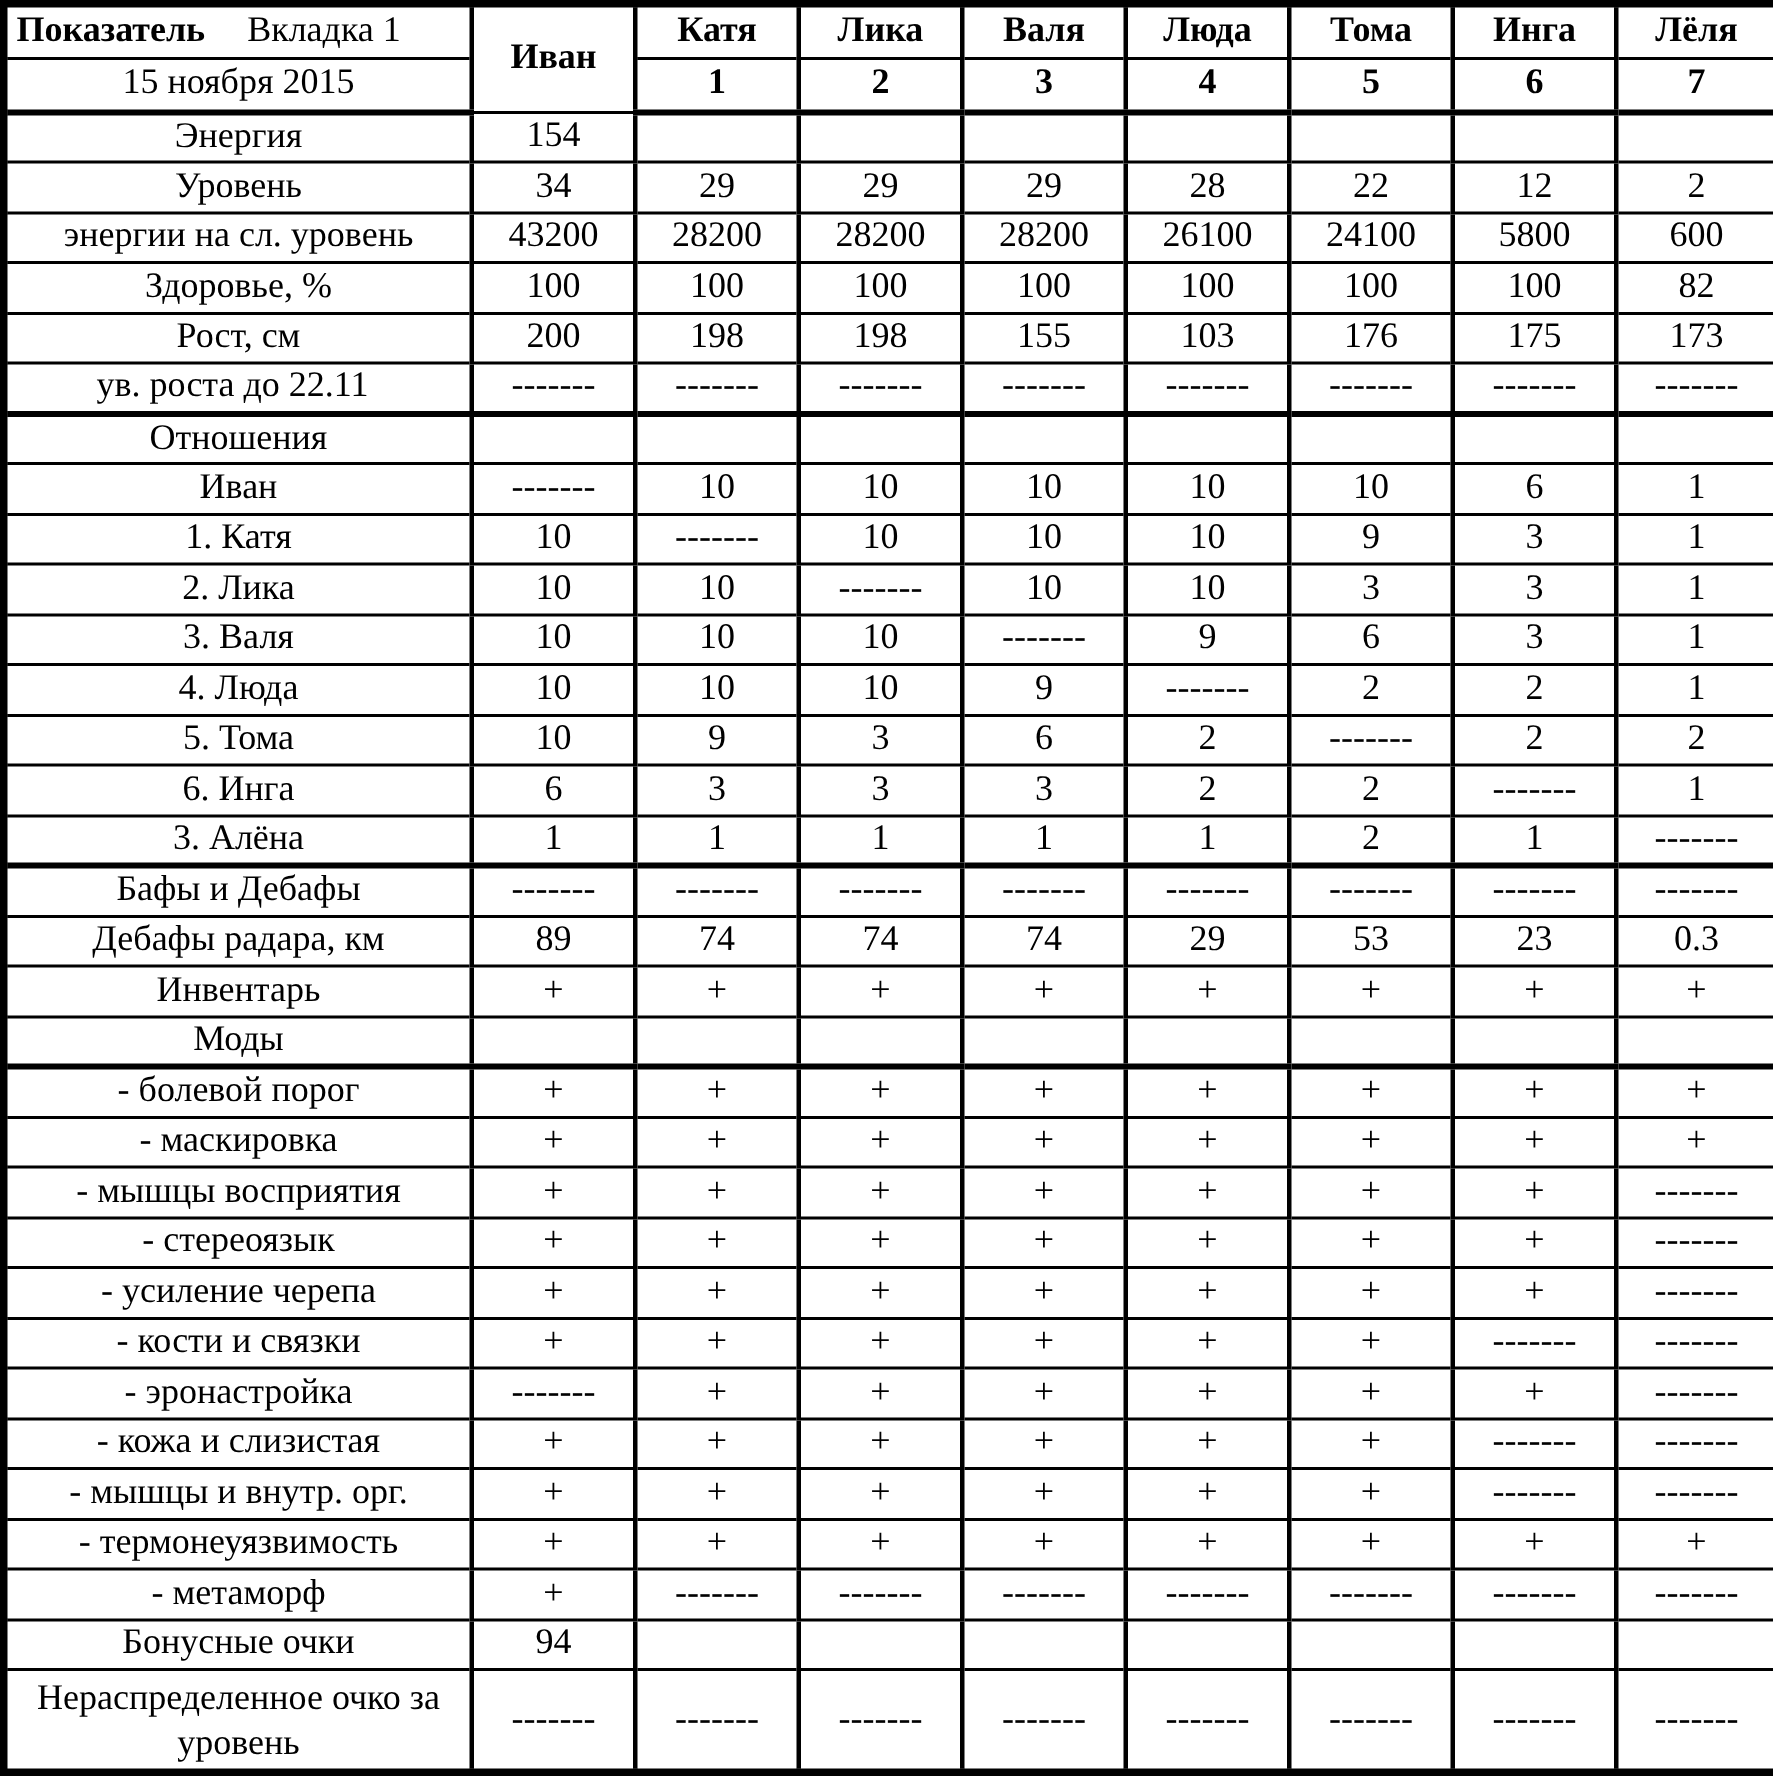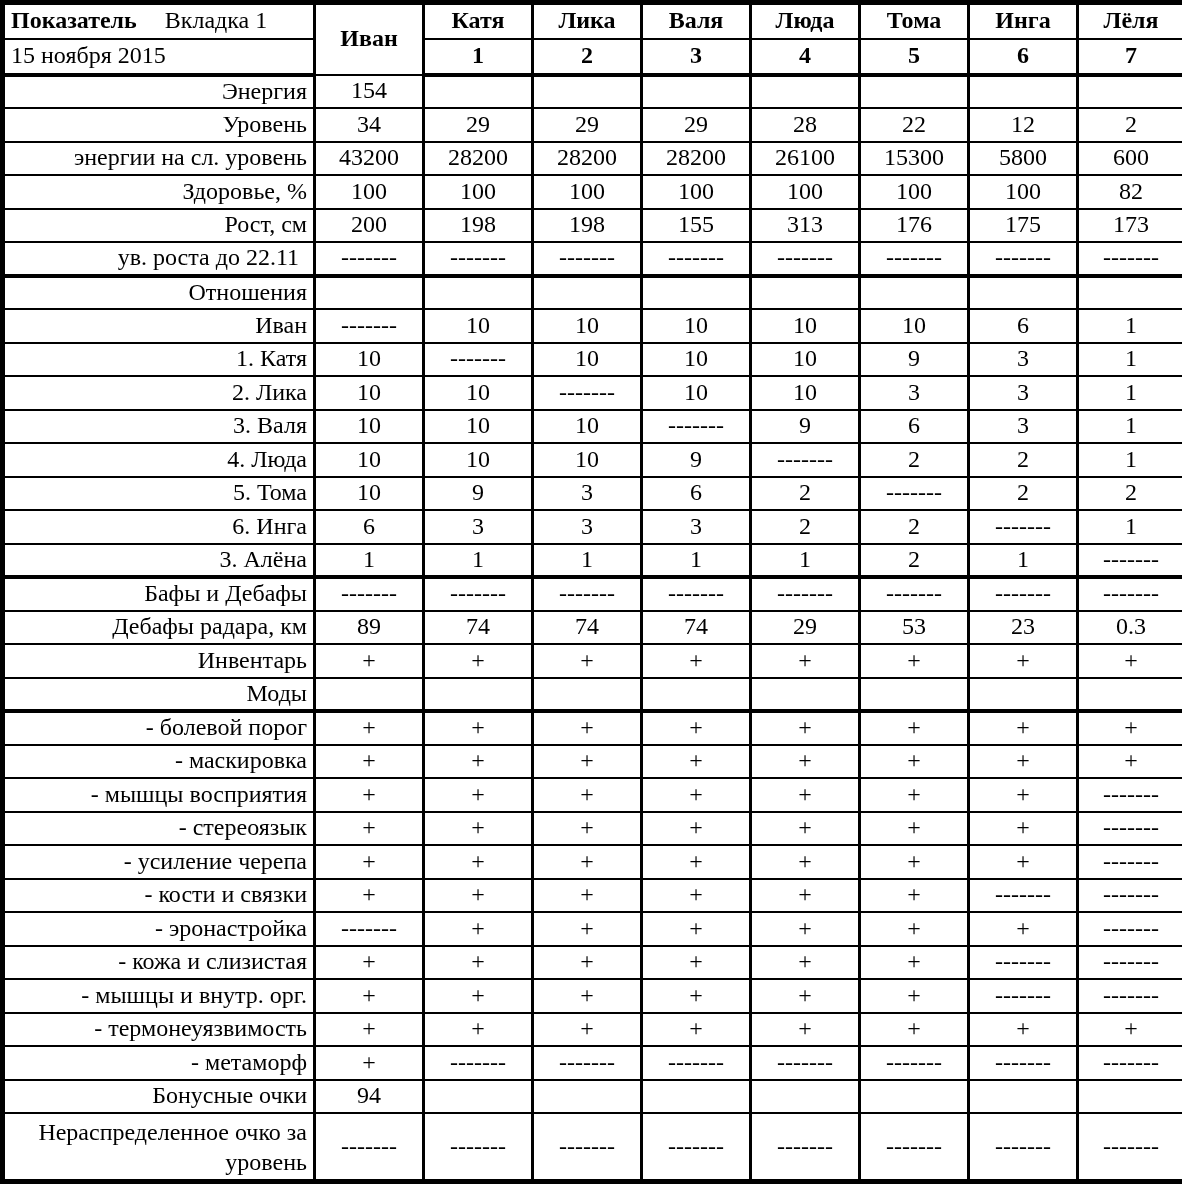--- a/index.html
+++ b/index.html
@@ -45,26 +45,26 @@
   th.corner-top {
     text-align: left;
     padding-left: 10px;
   }
   th.corner-top .tab-label {
     font-weight: normal;
     margin-left: 28px;
   }
   th.corner-date {
     font-weight: normal;
-    text-align: left;
+    text-align: center;
     padding-left: 10px;
   }
   
-  td.label { text-align: right; padding-left: 10px; }
-  td.label.right { text-align: right; padding-right: 14px; }
+  td.label { text-align: center; padding-left: 10px; }
+  td.label.right { padding-right: 14px; }
   td.val { text-align: center; }
   tr.section-end td { border-bottom-width: 4px; }
   tr.tall { height: 67px; }
   tr.tall td.label { white-space: normal; line-height: 1.25; }
 </style>
 </head>
 <body>
 
 <div class="page">
   <table class="stats">
@@ -127,42 +127,42 @@
           <td class="val">12</td>
           <td class="val">2</td>
         </tr>
         <tr>
           <td class="label">энергии на сл. уровень</td>
           <td class="val">43200</td>
           <td class="val">28200</td>
           <td class="val">28200</td>
           <td class="val">28200</td>
           <td class="val">26100</td>
-          <td class="val">15300</td>
+          <td class="val">24100</td>
           <td class="val">5800</td>
           <td class="val">600</td>
         </tr>
         <tr>
           <td class="label">Здоровье, %</td>
           <td class="val">100</td>
           <td class="val">100</td>
           <td class="val">100</td>
           <td class="val">100</td>
           <td class="val">100</td>
           <td class="val">100</td>
           <td class="val">100</td>
           <td class="val">82</td>
         </tr>
         <tr>
           <td class="label">Рост, см</td>
           <td class="val">200</td>
           <td class="val">198</td>
           <td class="val">198</td>
           <td class="val">155</td>
-          <td class="val">313</td>
+          <td class="val">103</td>
           <td class="val">176</td>
           <td class="val">175</td>
           <td class="val">173</td>
         </tr>
         <tr class="section-end">
           <td class="label right">ув. роста до 22.11</td>
           <td class="val">-------</td>
           <td class="val">-------</td>
           <td class="val">-------</td>
           <td class="val">-------</td>

